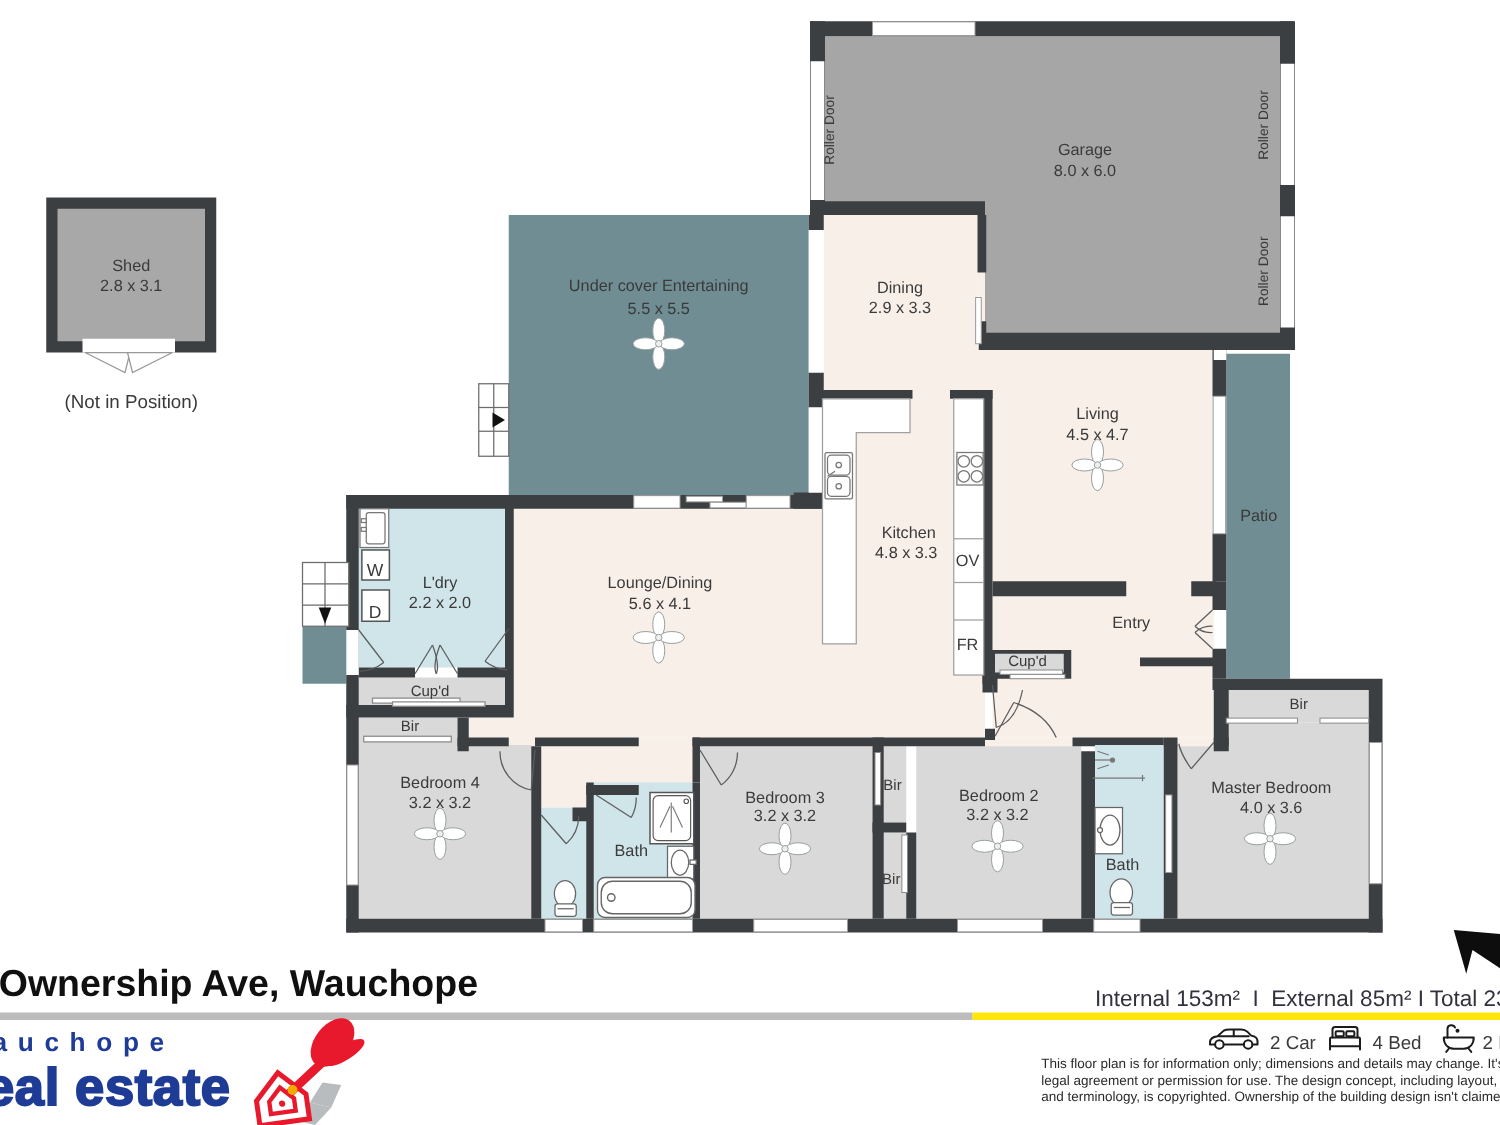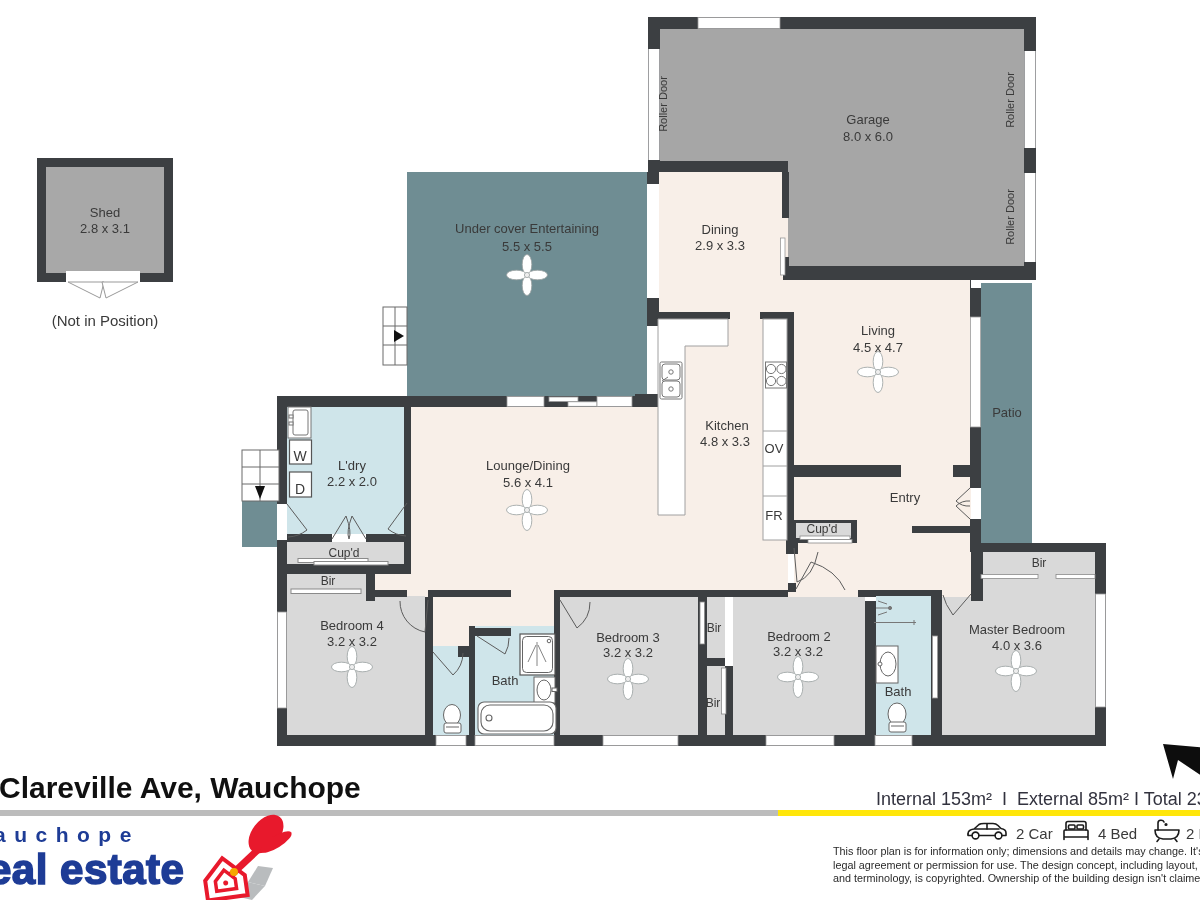--- a/index.html
+++ b/index.html
@@ -496,21 +496,21 @@
 <text x="1014" y="100" transform="rotate(-90 1014 100)">Roller Door</text>
 
 <text x="1014" y="217" transform="rotate(-90 1014 217)">Roller Door</text>
 </g>
 
 <text x="105" y="326" font-size="15px" text-anchor="middle" fill="#333">(Not in Position)</text>
 
 <polygon points="1163,744 1220,749 1205,778 1178,760 1173,779" fill="#0d0d0d"></polygon>
 </svg>
 
-<div class="abs" style="left:-1px;top:771px;font-size:30px;font-weight:bold;color:#101010;white-space:nowrap;">Clareville Ave, Wauchope</div>
+<div class="abs" style="left:-1px;top:771px;font-size:30px;font-weight:bold;color:#101010;white-space:nowrap;">Ownership Ave, Wauchope</div>
 
 <div class="abs" style="left:0;top:810px;width:778px;height:6px;background:#bcbcbc;"></div>
 
 <div class="abs" style="left:778px;top:810px;width:422px;height:6px;background:#ffe60a;"></div>
 
 <div class="abs" style="left:876px;top:789px;font-size:18px;color:#32323e;white-space:nowrap;">Internal 153m² &nbsp;I&nbsp; External 85m² I Total 23</div>
 
 <div class="abs" style="left:-6px;top:823px;font-size:21px;font-weight:bold;color:#1e3c96;letter-spacing:8.5px;white-space:nowrap;">auchope</div>
 
 <div class="abs" style="left:-12px;top:846px;font-size:42px;font-weight:bold;color:#1e3c96;letter-spacing:0.5px;-webkit-text-stroke:1.6px #1e3c96;white-space:nowrap;">eal estate</div>

